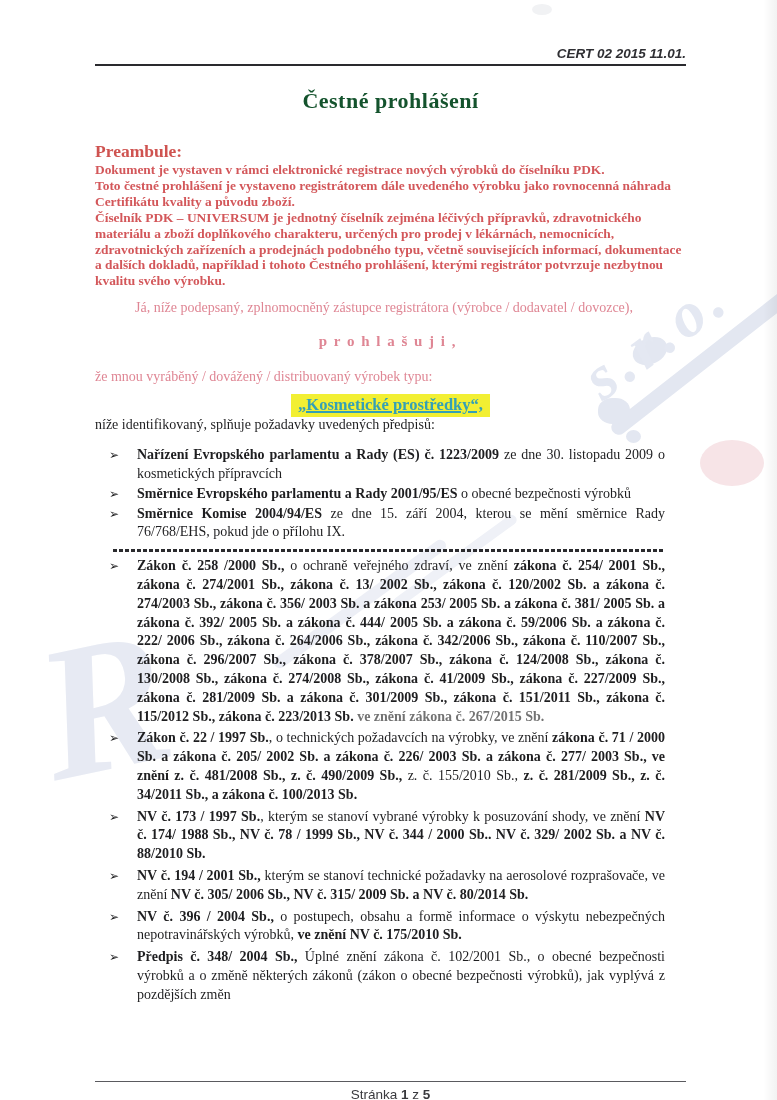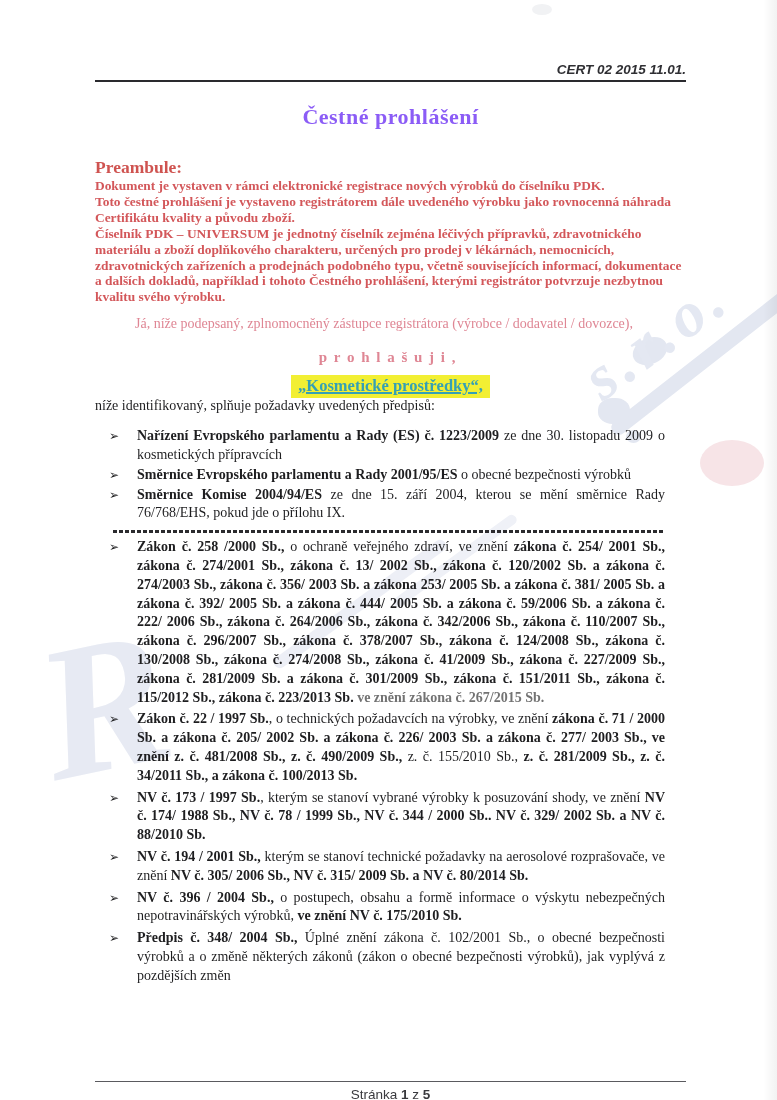--- a/index.html
+++ b/index.html
@@ -39,32 +39,32 @@
     font-size:190px;line-height:1;
     color:#e7eaf3;
     transform:rotate(-12deg);
   }
   .wm-mid1{position:absolute;left:255px;top:598px;width:210px;height:12px;border-radius:6px;background:#edeff6;transform:rotate(-36deg);}
   .wm-mid2{position:absolute;left:380px;top:556px;width:150px;height:10px;border-radius:5px;background:#eff1f7;transform:rotate(-36deg);}
   .wm-smudge{position:absolute;left:532px;top:4px;width:20px;height:11px;border-radius:50%;background:#f1f2f4;}
   .page-edge{position:absolute;top:0;right:0;width:14px;height:1100px;background:linear-gradient(90deg,rgba(0,0,0,0),rgba(0,0,0,0.05));}
 
   
-  .content{position:absolute;z-index:1;left:95px;top:16px;width:591px;}
+  .content{position:absolute;z-index:1;left:95px;top:0;width:591px;}
   .doc-ref{
     margin-top:46px;text-align:right;
     font-family:"Liberation Sans", sans-serif;
     font-style:italic;font-weight:bold;
     font-size:13.5px;color:#2f2f33;
   }
   .head-rule{margin-top:3px;border-top:2px solid #2a2a2e;}
 
   .title{
     margin-top:22px;text-align:center;
-    font-size:22px;font-weight:bold;color:#8b5cf6;letter-spacing:0.5px;
+    font-size:22px;font-weight:bold;color:#14532d;letter-spacing:0.5px;
   }
   .subtitle{
     margin-top:5px;text-align:center;
     font-size:14.5px;font-weight:bold;color:#cf5350;
   }
 
   .preamble-heading{margin-top:27px;font-size:17.5px;font-weight:bold;color:#cf5350;}
   .preamble p{
     margin:0;font-size:13.4px;line-height:15.9px;
     font-weight:bold;color:#d3575a;
@@ -148,20 +148,21 @@
 
     <div class="preamble-heading">Preambule:</div>
     <div class="preamble">
       <p>Dokument je vystaven v rámci elektronické registrace nových výrobků do číselníku PDK.</p>
       <p>Toto čestné prohlášení je vystaveno registrátorem dále uvedeného výrobku jako rovnocenná náhrada Certifikátu kvality a původu zboží.</p>
       <p>Číselník PDK – UNIVERSUM je jednotný číselník zejména léčivých přípravků, zdravotnického materiálu a zboží doplňkového charakteru, určených pro prodej v lékárnách, nemocnicích, zdravotnických zařízeních a prodejnách podobného typu, včetně souvisejících informací, dokumentace a dalších dokladů, například i tohoto Čestného prohlášení, kterými registrátor potvrzuje nezbytnou kvalitu svého výrobku.</p>
     </div>
 
     <div class="decl-intro">Já, níže podepsaný, zplnomocněný zástupce registrátora (výrobce / dodavatel / dovozce),</div>
     <div class="decl-verb">prohlašuji,</div>
+    <div class="decl-product-intro">že mnou vyráběný / dovážený / distribuovaný výrobek typu:</div>
     <div class="product-line">
       <span class="product-highlight">„Kosmetické prostředky“,</span>
     </div>
     <div class="decl-outro">níže identifikovaný, splňuje požadavky uvedených předpisů:</div>
 
     <ul class="laws first">
       <li>
         <span class="arrow">➢</span><span class="b">Nařízení Evropského parlamentu a Rady (ES) č. 1223/2009</span><span> ze dne 30. listopadu 2009 o kosmetických přípravcích</span>
       </li>
       <li>

